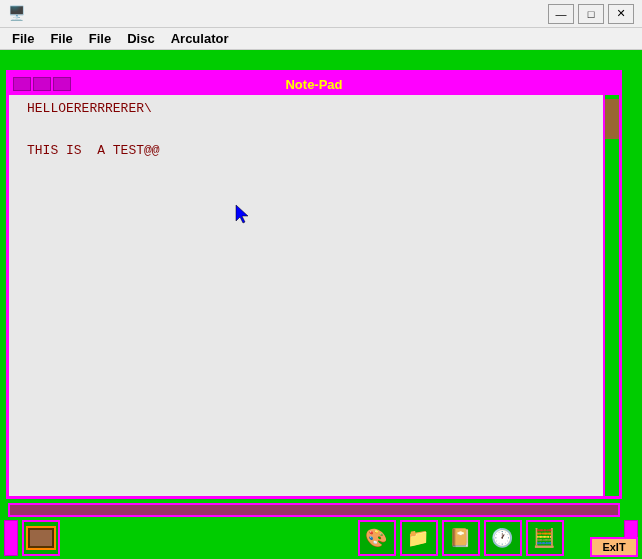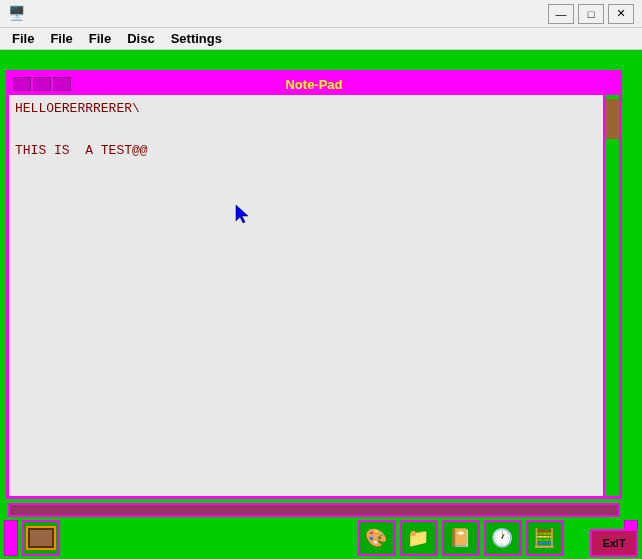--- a/index.html
+++ b/index.html
@@ -122,21 +122,21 @@
       font-weight: bold;
       font-family: Arial, sans-serif;
       position: absolute;
       left: 50%;
       transform: translateX(-50%);
     }
 
     .notepad-content {
       flex: 1;
       background: #e8e8e8;
-      padding: 4px 6px;
+      padding: 4px 18px;
       position: relative;
       overflow: hidden;
     }
     .notepad-text {
       font-family: 'Courier New', monospace;
       font-size: 13px;
       color: #800000;
       line-height: 1.6;
       white-space: pre;
     }
@@ -210,22 +210,22 @@
       cursor: pointer;
       font-size: 18px;
       position: relative;
     }
 
     .exit-btn {
       position: absolute;
       right: 4px;
       bottom: 2px;
       width: 48px;
-      height: 28px;
-      background: #be185d;
+      height: 20px;
+      background: #fdba74;
       border: 2px solid #ff00ff;
       display: flex;
       align-items: center;
       justify-content: center;
       cursor: pointer;
       font-size: 11px;
       font-weight: bold;
       color: #000;
       font-family: Arial, sans-serif;
       margin-top: 20px;
@@ -281,21 +281,21 @@
     <button class="title-bar-btn">□</button>
     <button class="title-bar-btn close">✕</button>
   </div>
 </div>
 
 <div class="menu-bar">
   <span class="menu-item">File</span>
   <span class="menu-item">File</span>
   <span class="menu-item">File</span>
   <span class="menu-item">Disc</span>
-  <span class="menu-item">Settings</span>
+  <span class="menu-item">Arculator</span>
 </div>
 
 <div class="main-window">
 
   <div class="notepad-window">
 
     <div class="notepad-titlebar">
       <div class="notepad-title-btns">
         <div class="notepad-title-btn"></div>
         <div class="notepad-title-btn"></div>

